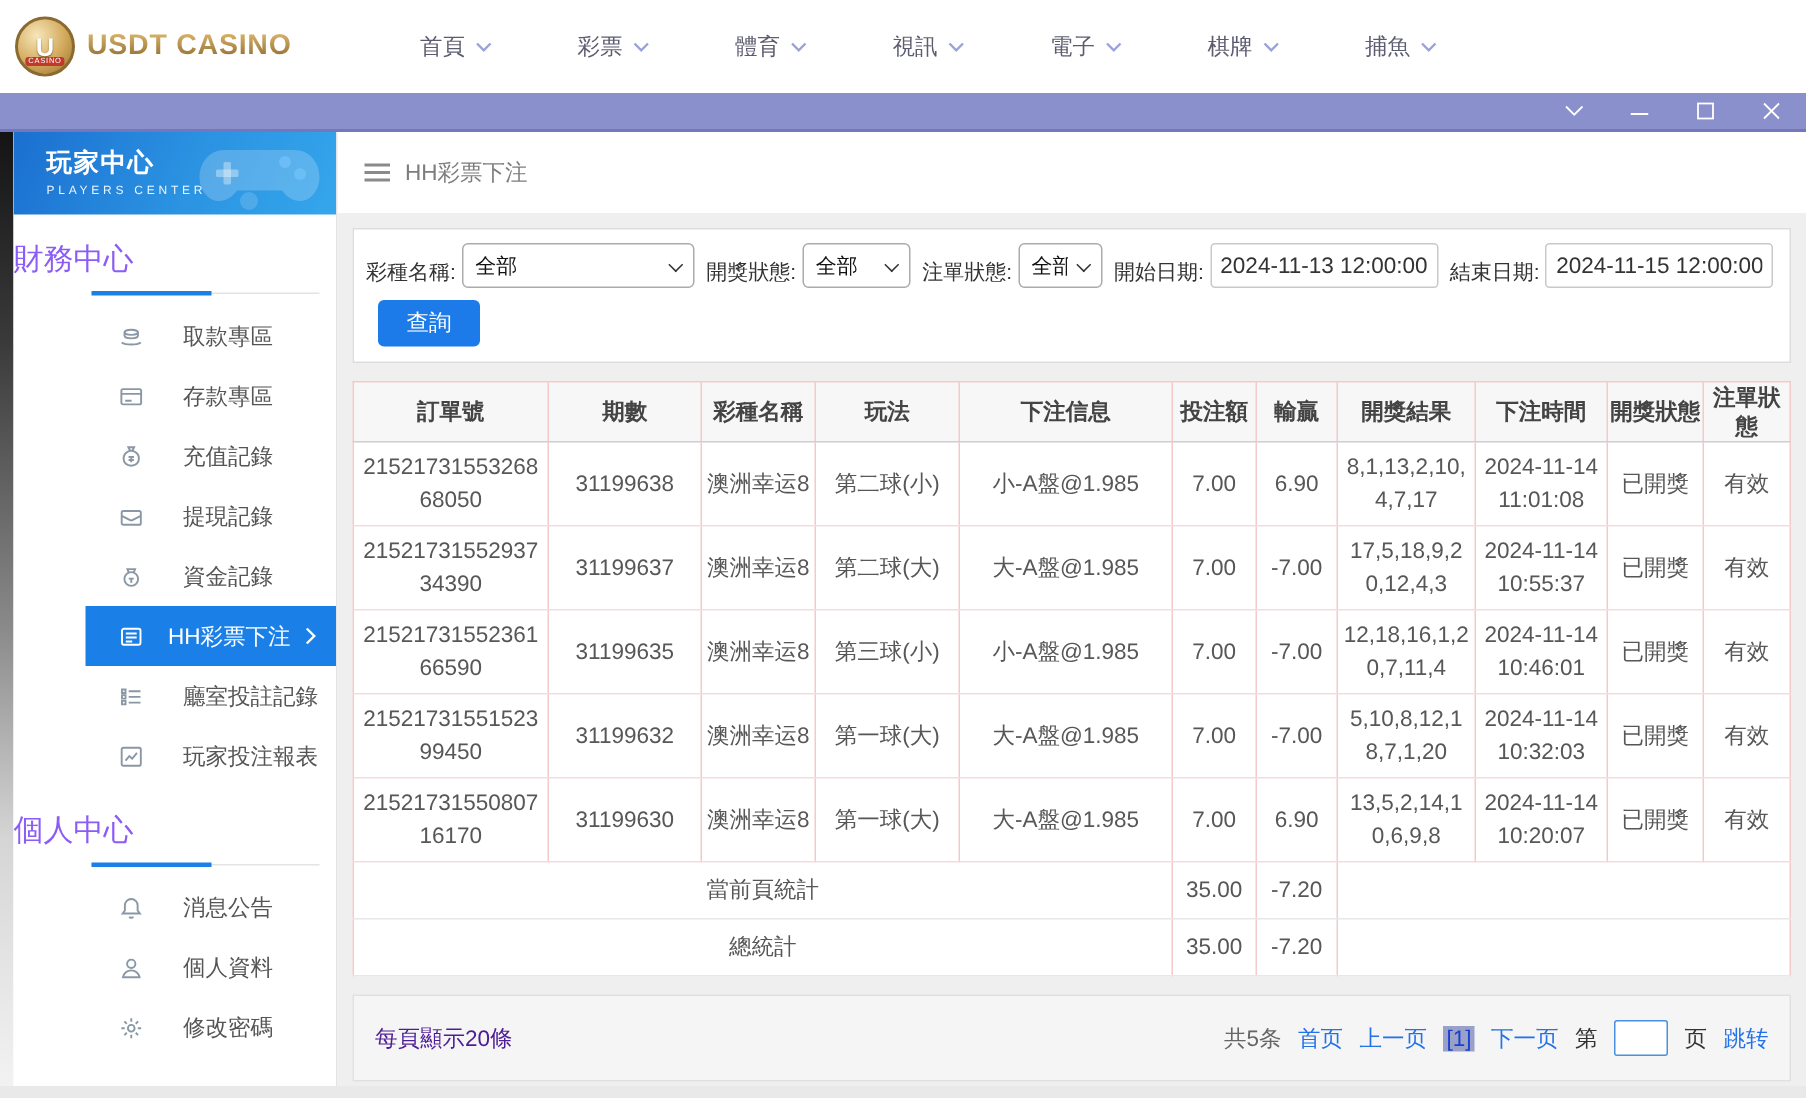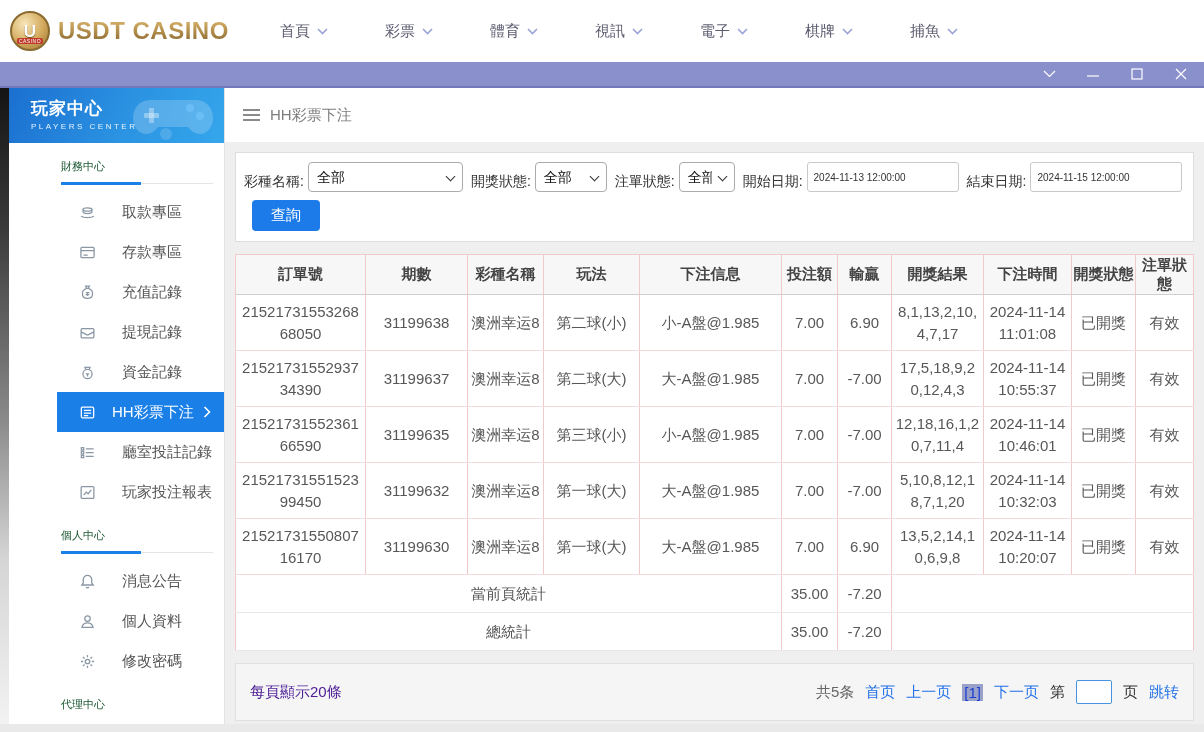--- a/index.html
+++ b/index.html
@@ -9,41 +9,41 @@
 
   
   .topbar { height:62px; background:#fff; display:flex; align-items:center; padding-left:10px; }
   .logo { display:flex; align-items:center; gap:8px; width:238px; }
   .badge { position:relative; width:40px; height:40px; border-radius:50%;
            background:radial-gradient(circle at 35% 30%, #f7e6b8, #d2a95c 55%, #96702e);
            border:2px solid #8a6a2f; display:flex; align-items:center; justify-content:center; }
   .badge .u { color:#fff; font-weight:bold; font-size:17px; text-shadow:0 1px 1px #6e4f1a; line-height:1; }
   .badge .cap { position:absolute; bottom:5px; left:50%; transform:translateX(-50%); font-size:5px; line-height:6px;
                 background:#c0392b; color:#fff; padding:0 2px; border-radius:2px; letter-spacing:.5px; }
-  .brand { font-size:24px; font-weight:800; letter-spacing:.5px;
+  .brand { font-size:19px; font-weight:800; letter-spacing:.5px;
            background:linear-gradient(180deg,#d9b36a 10%,#8d6b30 90%); -webkit-background-clip:text; background-clip:text; color:transparent; }
   .top-nav { display:flex; align-items:center; gap:57px; margin-left:32px;text-align:center; }
   .nav-item { display:flex; align-items:center; gap:7px; cursor:pointer; }
   .nav-label { font-size:15px; color:#5c5c70; }
 
   
   .titlebar { height:26px; background:#8a90cc; border-bottom:2px solid #7478bb; display:flex; align-items:center; justify-content:flex-end; gap:30px; padding-right:16px; }
   .tb-btn { display:flex; align-items:center; justify-content:center; width:14px; height:14px; cursor:pointer; }
 
   
   .app-body { display:flex; height:636px; }
   .left-strip { width:9px; background:linear-gradient(180deg,#141414 0%,#3a3a3a 22%,#8a8a8a 52%,#d5d5d5 74%,#f2f2f2 100%); }
 
   .sidebar { width:216px; background:#fff; border-right:1px solid #e3e3e3; overflow:hidden; }
   .side-header { position:relative; height:55px; background:linear-gradient(115deg,#1b6fd0 0%,#2b93e2 55%,#35a6ec 100%); padding:9px 0 0 22px; overflow:hidden; }
   .side-title { color:#fff; font-size:17px; font-weight:bold; letter-spacing:1px; }
   .side-sub { color:#eaf4ff; font-size:8px; letter-spacing:2.5px; margin-top:2px; }
   .side-header svg.pad { position:absolute; right:8px; top:6px; }
   .side-sec { margin-top:16px; }
-  .sec-title { font-size:11px; color:#14532d; padding-left:52px; padding-bottom:9px; }
+  .sec-title { font-size:20px; color:#8b5cf6; padding-bottom:9px; }
   .sec-line { margin-left:52px; width:152px; height:1px; background:#e4e4e4; position:relative; }
   .sec-line::before { content:""; position:absolute; left:0; top:-1px; width:80px; height:3px; background:#1b7fe8; }
   .side-items { margin-top:8px; }
   .s-item { height:40px; display:flex; align-items:center; gap:26px; padding-left:70px; color:#555; font-size:15px; cursor:pointer; position:relative; }
   .s-item .icn { color:#8a97a5; flex:0 0 auto; }
   .s-item.active { background:#1b7fe8; color:#fff; margin-left:48px; padding-left:22px; gap:16px; }
   .s-item.active .icn { color:#fff; }
   .s-item .act-chev { position:absolute; right:13px; top:14px; }
 
   .main { flex:1; background:#efefef; overflow:hidden; }
@@ -56,21 +56,21 @@
   .panel { background:#fff; border:1px solid #dddddd; }
 
   
   .filter { padding:9px 8px 10px 8px; }
   .f-row { display:flex; align-items:center; }
   .f-label { font-size:14px; color:#333; margin:10px 4px 0 8px; white-space:nowrap; }
   .sel { position:relative; display:inline-block;border-radius:15px; }
   .sel select { appearance:none; -webkit-appearance:none; height:30px; border:1px solid #ababab; border-radius:4px; background:#fff; font-size:14px; color:#111; padding:0 22px 0 8px; font-family:inherit; }
   .sel::after { content:""; position:absolute; right:9px; top:11px; width:6px; height:6px; border-right:1.7px solid #333; border-bottom:1.7px solid #333; transform:rotate(45deg); pointer-events:none; }
   .sel.w-lg select { width:155px; } .sel.w-md select { width:72px; } .sel.w-sm select { width:56px; }
-  .date-input { height:30px; width:152px; border:1px solid #c9c9c9; border-radius:3px; font-size:10px; color:#333; padding:0 6px; text-align:left; font-family:inherit; }
+  .date-input { height:30px; width:152px; border:1px solid #c9c9c9; border-radius:3px; font-size:15px; color:#333; padding:0 6px; text-align:left; font-family:inherit; }
   .btn-row { margin-top:8px; padding-left:8px; }
   .btn-primary { background:#1c7be8; color:#fff; border:none; border-radius:4px; font-size:15px; padding:6px 19px; cursor:pointer; font-family:inherit; }
 
   
   .tbl-panel { margin-top:12px; border:none; }
   table.bet { width:958px; table-layout:fixed; border-collapse:collapse; background:#fff; }
   table.bet col.c0{width:130px} table.bet col.c1{width:102px} table.bet col.c2{width:76px} table.bet col.c3{width:96px}
   table.bet col.c4{width:142px} table.bet col.c5{width:56px} table.bet col.c6{width:54px} table.bet col.c7{width:92px}
   table.bet col.c8{width:88px} table.bet col.c9{width:64px} table.bet col.c10{width:58px}
   table.bet th { height:40px; background:#f7f7f7; border:1px solid #f2caca; border-bottom:1px solid #cfcfcf; font-size:15px; color:#444; font-weight:bold; }

